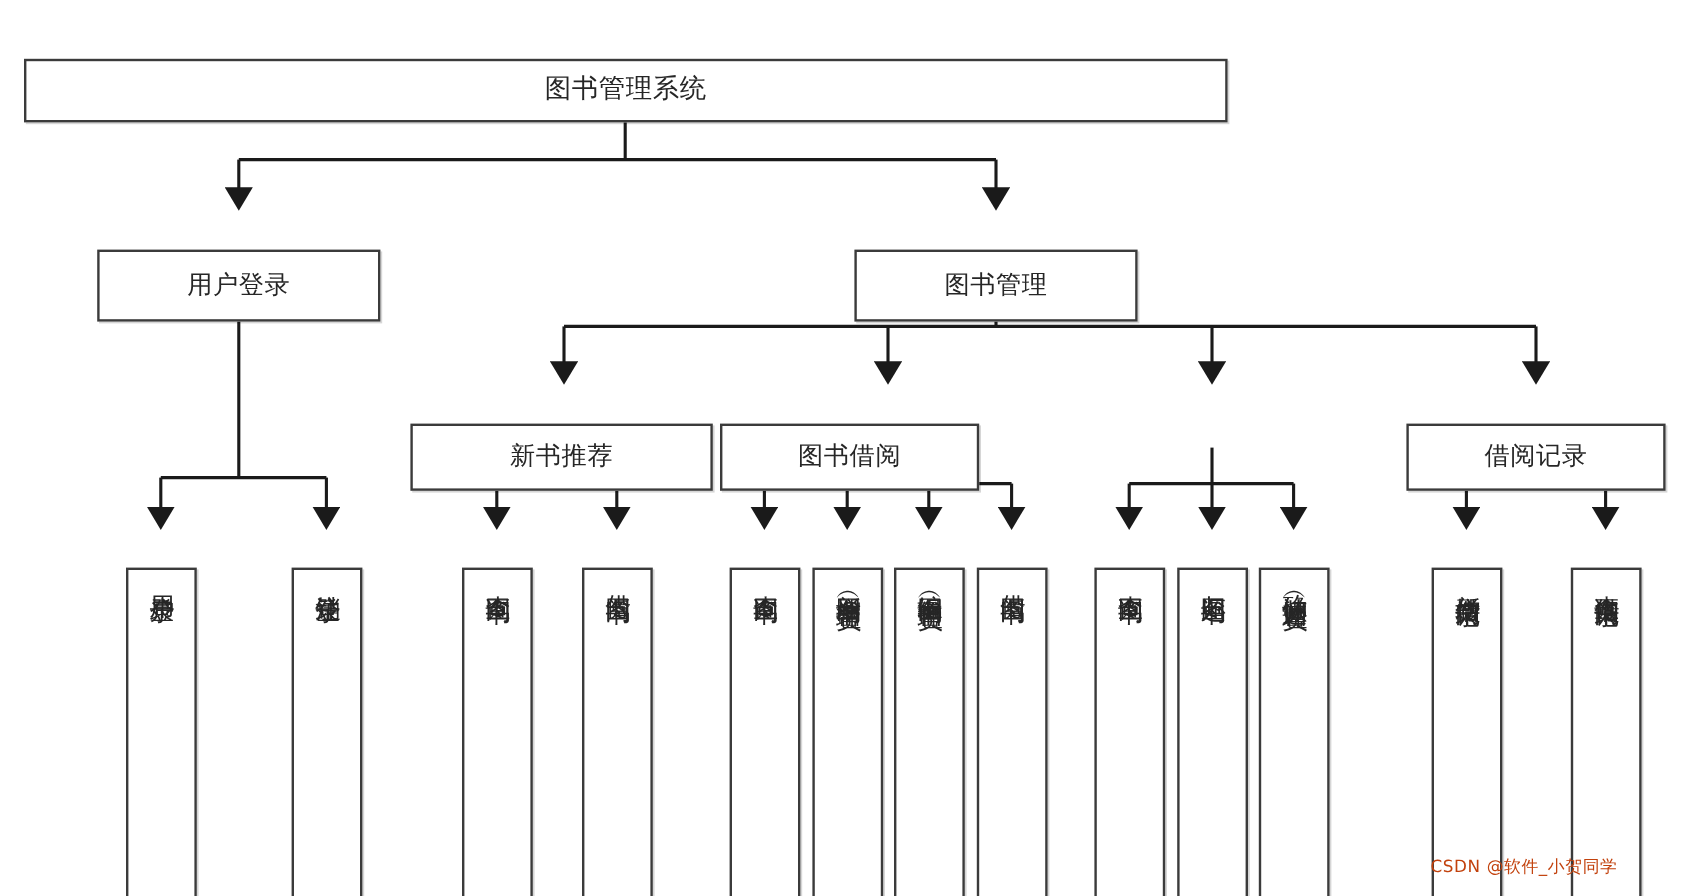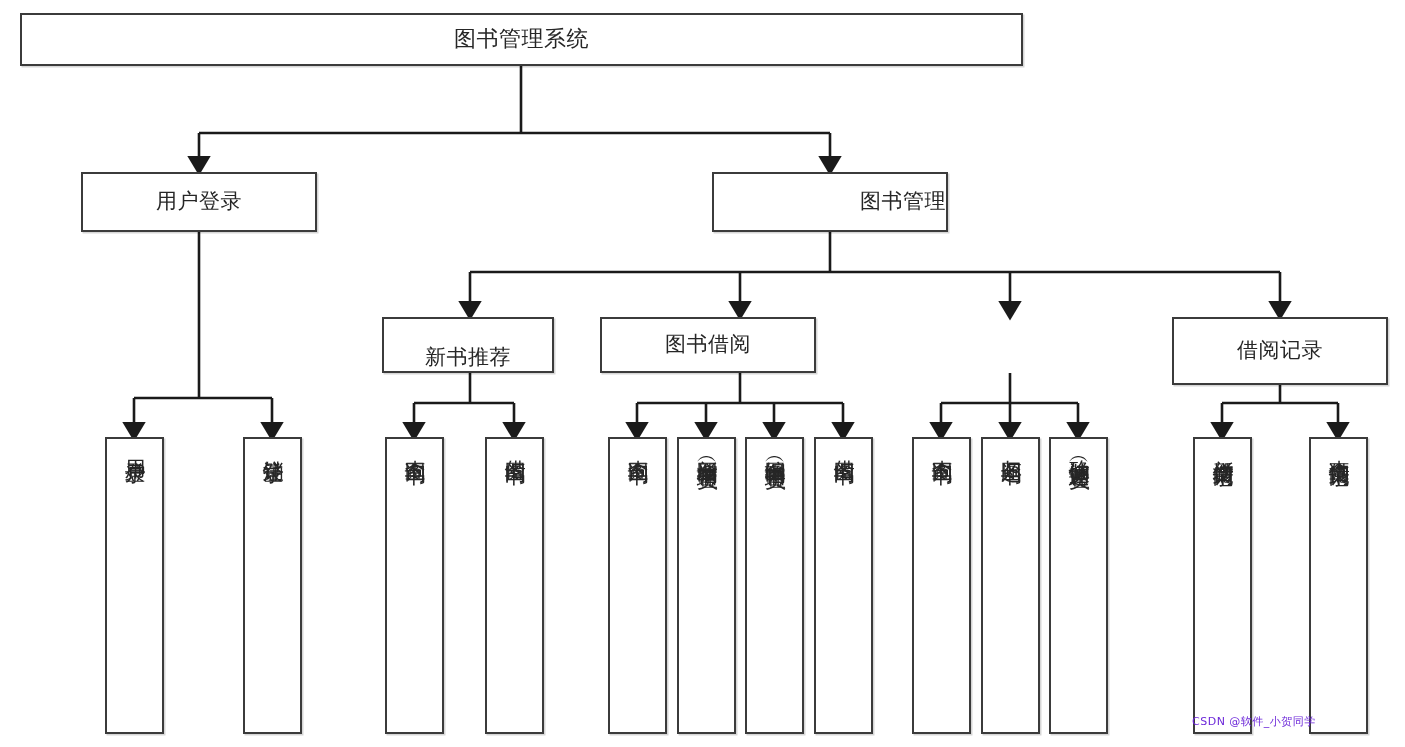--- a/index.html
+++ b/index.html
@@ -28,20 +28,21 @@
   }
   .node-box {
     position: absolute;
     box-sizing: border-box;
     border: 2.5px solid #3b3b3b;
     background: #ffffff;
     display: flex;
     align-items: center;
     justify-content: center;
     box-shadow: 1.5px 1.5px 0 rgba(0,0,0,0.16);
+    margin-top: 36px;
   }
   .node-label {
     color: #262626;
     font-size: 21px;
     line-height: 1.22;
     letter-spacing: 0.5px;
     text-align: center;
     white-space: nowrap;
     user-select: none;
   }
@@ -56,22 +57,22 @@
     writing-mode: vertical-rl;
     text-orientation: upright;
     font-size: 21px;
     line-height: 1.30;
     letter-spacing: 1.5px;
     white-space: pre;
     max-height: 286px;
   }
   .watermark {
     position: absolute;
-    color: #6d28d9;
-    font-size: 11px;
+    color: #c2410c;
+    font-size: 14px;
     letter-spacing: 0.5px;
     white-space: nowrap;
     user-select: none;
   }
 </style>
 </head>
 <body>
 
 <div id="diagram-root">
 
@@ -125,31 +126,31 @@
     </g>
   </svg>
 
   <div class="node-box node-root" style="left:20px; top:13px; width:1003px; height:53px;">
     <span class="node-label">图书管理系统</span>
   </div>
 
   <div class="node-box" style="left:81px; top:172px; width:236px; height:60px;">
     <span class="node-label">用户登录</span>
   </div>
-  <div class="node-box" style="left:712px; top:172px; width:236px; height:60px;justify-content:flex-end;">
+  <div class="node-box" style="left:712px; top:172px; width:236px; height:60px;">
     <span class="node-label">图书管理</span>
   </div>
 
-  <div class="node-box" style="left:382px; top:317px; width:172px; height:56px;align-items:flex-end;">
+  <div class="node-box" style="left:342px; top:317px; width:252px; height:56px;">
     <span class="node-label">新书推荐</span>
   </div>
   <div class="node-box" style="left:600px; top:317px; width:216px; height:56px;">
     <span class="node-label">图书借阅</span>
   </div>
-  <div class="node-box" style="left:1172px; top:317px; width:216px; height:68px;">
+  <div class="node-box" style="left:1172px; top:317px; width:216px; height:56px;">
     <span class="node-label">借阅记录</span>
   </div>
 
   <div class="node-box node-vertical" style="left:105px; top:437px; width:59px; height:297px;">
     <span class="node-label">用户登录</span>
   </div>
   <div class="node-box node-vertical" style="left:243px; top:437px; width:59px; height:297px;">
     <span class="node-label">注销登录</span>
   </div>
 

